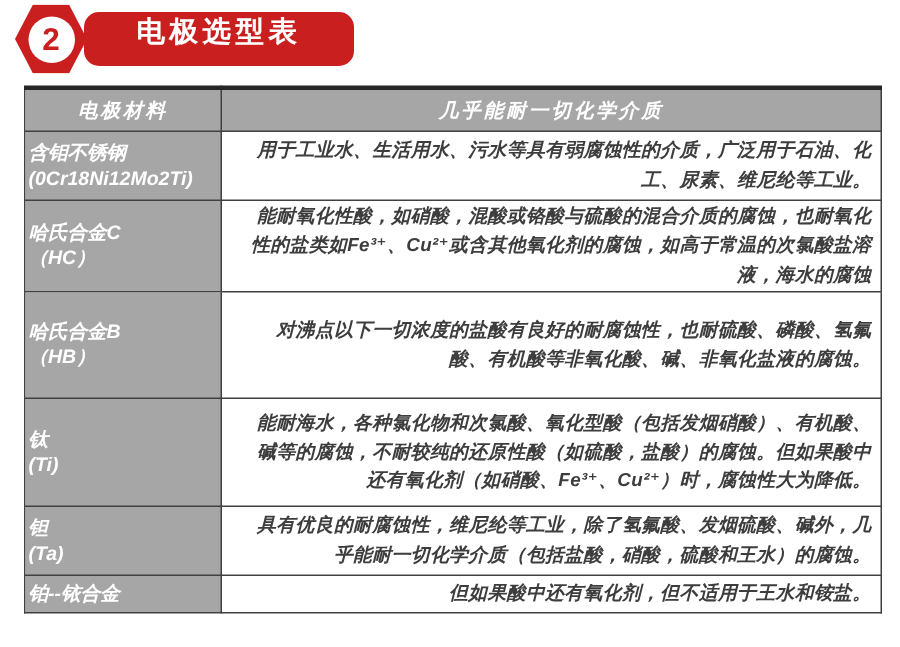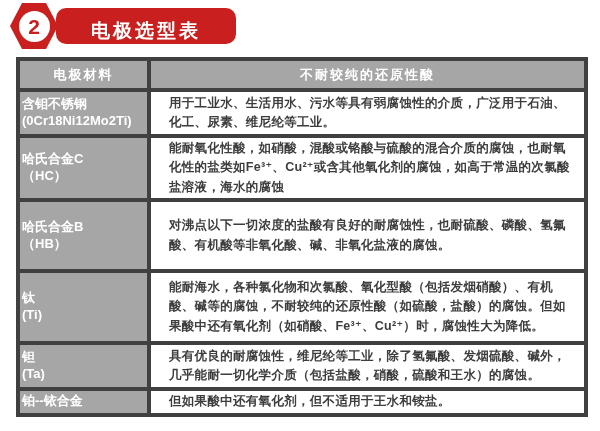--- a/index.html
+++ b/index.html
@@ -19,49 +19,50 @@
   .hex-badge .circle{
     width:31px;height:31px;border-radius:50%;background:#ffffff;
     display:flex;align-items:center;justify-content:center;
   }
   .hex-badge .num{
     color:var(--accent,#c9201f);font-size:21px;font-weight:bold;line-height:1;
   }
   .title-pill{
     position:absolute;left:56px;top:8px;width:180px;height:36px;
     background:var(--accent,#c9201f);border-radius:10px;
-    display:flex;align-items:flex-end;justify-content:center;
+    display:flex;align-items:flex-start;justify-content:center;
   }
   .title-pill .title-text{
     color:#ffffff;font-size:19px;font-weight:bold;letter-spacing:3px;
   }
   
   table.spec{
     border-collapse:collapse;table-layout:fixed;
     margin-left:16px;width:572px;
     border:1px solid #4a4a4a;border-top:3px solid #262626;
   }
   table.spec col.c1{width:131px;}
   table.spec th,table.spec td{
-    border:4px solid #404040;vertical-align:middle;
+    border:1px solid #404040;vertical-align:middle;
     overflow:hidden;
+    font-style:italic;
   }
   table.spec th{
     background:var(--cellgray,#a6a6a6);color:#ffffff;
     font-size:13px;font-weight:bold;letter-spacing:2px;
     height:25px;text-align:center;
   }
   td.mat{
     background:var(--cellgray,#a6a6a6);color:#ffffff;
     font-size:13px;font-weight:bold;
     line-height:1.3;padding:1px 2px;
   }
   td.desc{
     color:var(--ink,#3d3d3d);font-size:12.5px;font-weight:bold;
-    line-height:1.55;padding:1px 6px 1px 18px;text-align:left;
+    line-height:1.55;padding:1px 6px 1px 18px;text-align:right;
     letter-spacing:0.3px;
   }
   tbody tr:nth-child(1){height:46px;}
   tbody tr:nth-child(2){height:44px;}
   tbody tr:nth-child(3){height:71px;}
   tbody tr:nth-child(4){height:72px;}
   tbody tr:nth-child(5){height:46px;}
   tbody tr:nth-child(6){height:25px;}
   tbody tr:nth-child(7){height:24px;}
 </style>
@@ -80,21 +81,21 @@
 </div>
 
 <table class="spec">
   <colgroup>
       <col class="c1">
       <col>
     </colgroup>
   <thead>
     <tr>
       <th>电极材料</th>
-      <th>不耐较纯的还原性酸</th>
+      <th>几乎能耐一切化学介质</th>
     </tr>
   </thead>
   <tbody>
     <tr>
       <td class="mat">
         <div>含钼不锈钢</div>
         <div>(0Cr18Ni12Mo2Ti)</div>
       </td>
       <td class="desc">用于工业水、生活用水、污水等具有弱腐蚀性的介质，广泛用于石油、化工、尿素、维尼纶等工业。</td>
     </tr>

